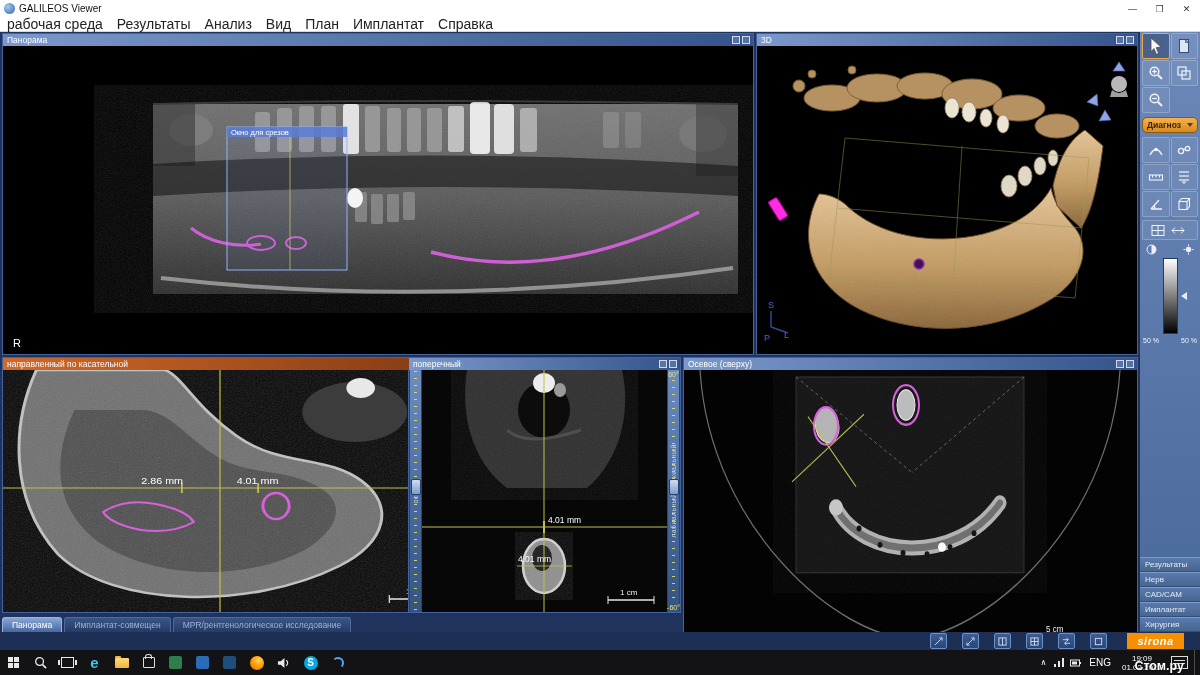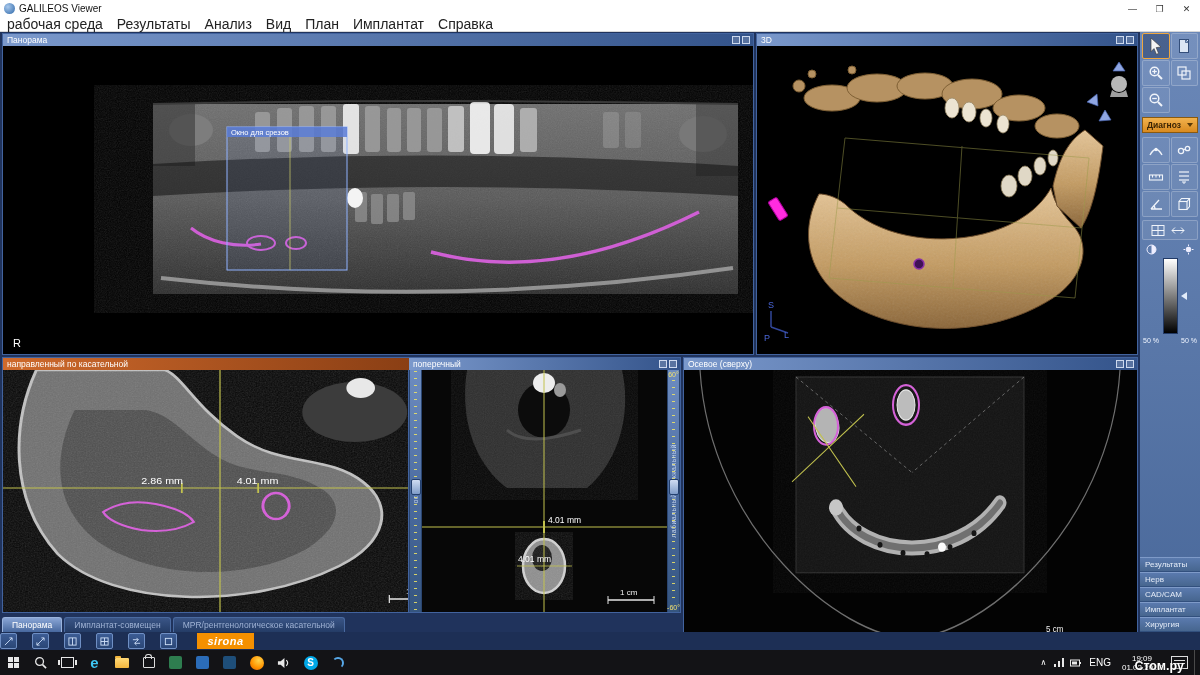--- a/index.html
+++ b/index.html
@@ -45,42 +45,42 @@
 
   
   .sidebar{position:absolute;left:1140px;top:0;width:60px;height:601px;
            background:linear-gradient(to bottom,#6b88b8,#49689a);display:flex;flex-direction:column}
   .tgrid{display:grid;grid-template-columns:1fr 1fr;gap:1px;padding:2px}
   .tool{height:26px;display:flex;align-items:center;justify-content:center;
         background:rgba(255,255,255,.07);border:1px solid rgba(255,255,255,.22);border-radius:2px;box-sizing:border-box}
   .tool.sel{background:rgba(18,36,74,.38);border-color:#f0a840}
   .tool.none{background:transparent;border-color:transparent}
   .diagbar{height:14px;background:linear-gradient(#f2b24d,#d98a1f);color:#3a2404;font-size:8.5px;font-weight:bold;
-           display:flex;align-items:center;padding:0 4px;margin:2px;border:1px solid #8a5a10;border-radius:0}
+           display:flex;align-items:center;padding:0 4px;margin:2px;border:1px solid #8a5a10;border-radius:5px}
   .diagbar .dd{margin-left:auto;width:0;height:0;border-left:3px solid transparent;border-right:3px solid transparent;border-top:4px solid #5a3a08}
   .widetool{height:18px;margin:1px 2px;display:flex;align-items:center;justify-content:center;
             background:rgba(255,255,255,.07);border:1px solid rgba(255,255,255,.22);border-radius:2px}
   .brightrow{display:flex;justify-content:space-between;padding:3px 6px 1px 6px}
   .gradwrap{position:relative;display:flex;justify-content:center;padding:2px 0}
   .gradbar{width:13px;height:74px;background:linear-gradient(#ffffff,#000000);border:1px solid #223a66}
   .gradhandle{position:absolute;right:13px;top:36px;width:0;height:0;
               border-top:4px solid transparent;border-bottom:4px solid transparent;border-right:6px solid #e2ecfa}
   .valrow{display:flex;justify-content:space-between;padding:1px 3px;font-size:7px;color:#eef4ff}
   .sspacer{flex:1}
   .smenu{display:flex;flex-direction:column}
   .sm{height:13px;line-height:13px;font-size:8px;color:#e4ecf8;padding-left:5px;
       background:linear-gradient(#5a7aae,#47668f);border-top:1px solid #7e9ac8;border-bottom:1px solid #32507e;white-space:nowrap;overflow:hidden}
 
   
   .tabsrow{position:absolute;left:0;top:584px;width:1140px;height:17px;display:flex;align-items:flex-end;gap:2px;padding-left:2px;box-sizing:border-box}
   .tab{height:15px;line-height:15px;padding:0 9px;font-size:8.5px;color:#9fb2d4;white-space:nowrap;
        background:linear-gradient(#3a5586,#243c66);border:1px solid #4a6aa0;border-bottom:none;border-radius:3px 3px 0 0;box-sizing:border-box}
   .tab.active{color:#fff;background:linear-gradient(#8aa6d6,#47689e);border-color:#9ab4de}
   .footrow{position:absolute;left:0;top:601px;width:1200px;height:18px;background:#1d2f55;
-           display:flex;align-items:center;justify-content:flex-start;gap:15px;padding-right:16px;box-sizing:border-box}
+           display:flex;align-items:center;justify-content:flex-end;gap:15px;padding-right:16px;box-sizing:border-box}
   .fico{width:15px;height:14px;border:1px solid #6f8fc4;background:linear-gradient(#3c5c94,#2a4676);
         border-radius:2px;display:flex;align-items:center;justify-content:center}
   .sirona{width:57px;height:16px;margin-left:5px;background:#f59000;color:#fff;font-weight:bold;font-style:italic;
           font-size:11px;display:flex;align-items:center;justify-content:center;letter-spacing:.5px}
 
   
   .taskbar{position:absolute;left:0;top:650px;width:1200px;height:25px;background:#131316;display:flex;align-items:center;z-index:10}
   .tbico{width:27px;height:25px;display:flex;align-items:center;justify-content:center;flex:0 0 auto}
   .winlogo{display:grid;grid-template-columns:5px 5px;grid-template-rows:5px 5px;gap:1px}
   .winlogo b{background:#e8e8e8}
@@ -584,21 +584,21 @@
       <div class="sm">Нерв</div>
       <div class="sm">CAD/CAM</div>
       <div class="sm">Имплантат</div>
       <div class="sm">Хирургия</div>
     </div>
   </div>
 
   <div class="tabsrow">
     <div class="tab active">Панорама</div>
     <div class="tab">Имплантат-совмещен</div>
-    <div class="tab">MPR/рентгенологическое касательной</div>
+    <div class="tab">MPR/рентгенологическое исследование</div>
   </div>
 
   <div class="footrow">
     <div class="fico">
         <svg width="9" height="9" viewBox="0 0 10 10" stroke="#cfe0f8" fill="none" stroke-width="1">
           <path d="M1,9 L9,1 M6,1 h3 v3"></path>
         </svg>
       </div>
     <div class="fico">
         <svg width="9" height="9" viewBox="0 0 10 10" stroke="#cfe0f8" fill="none" stroke-width="1">

